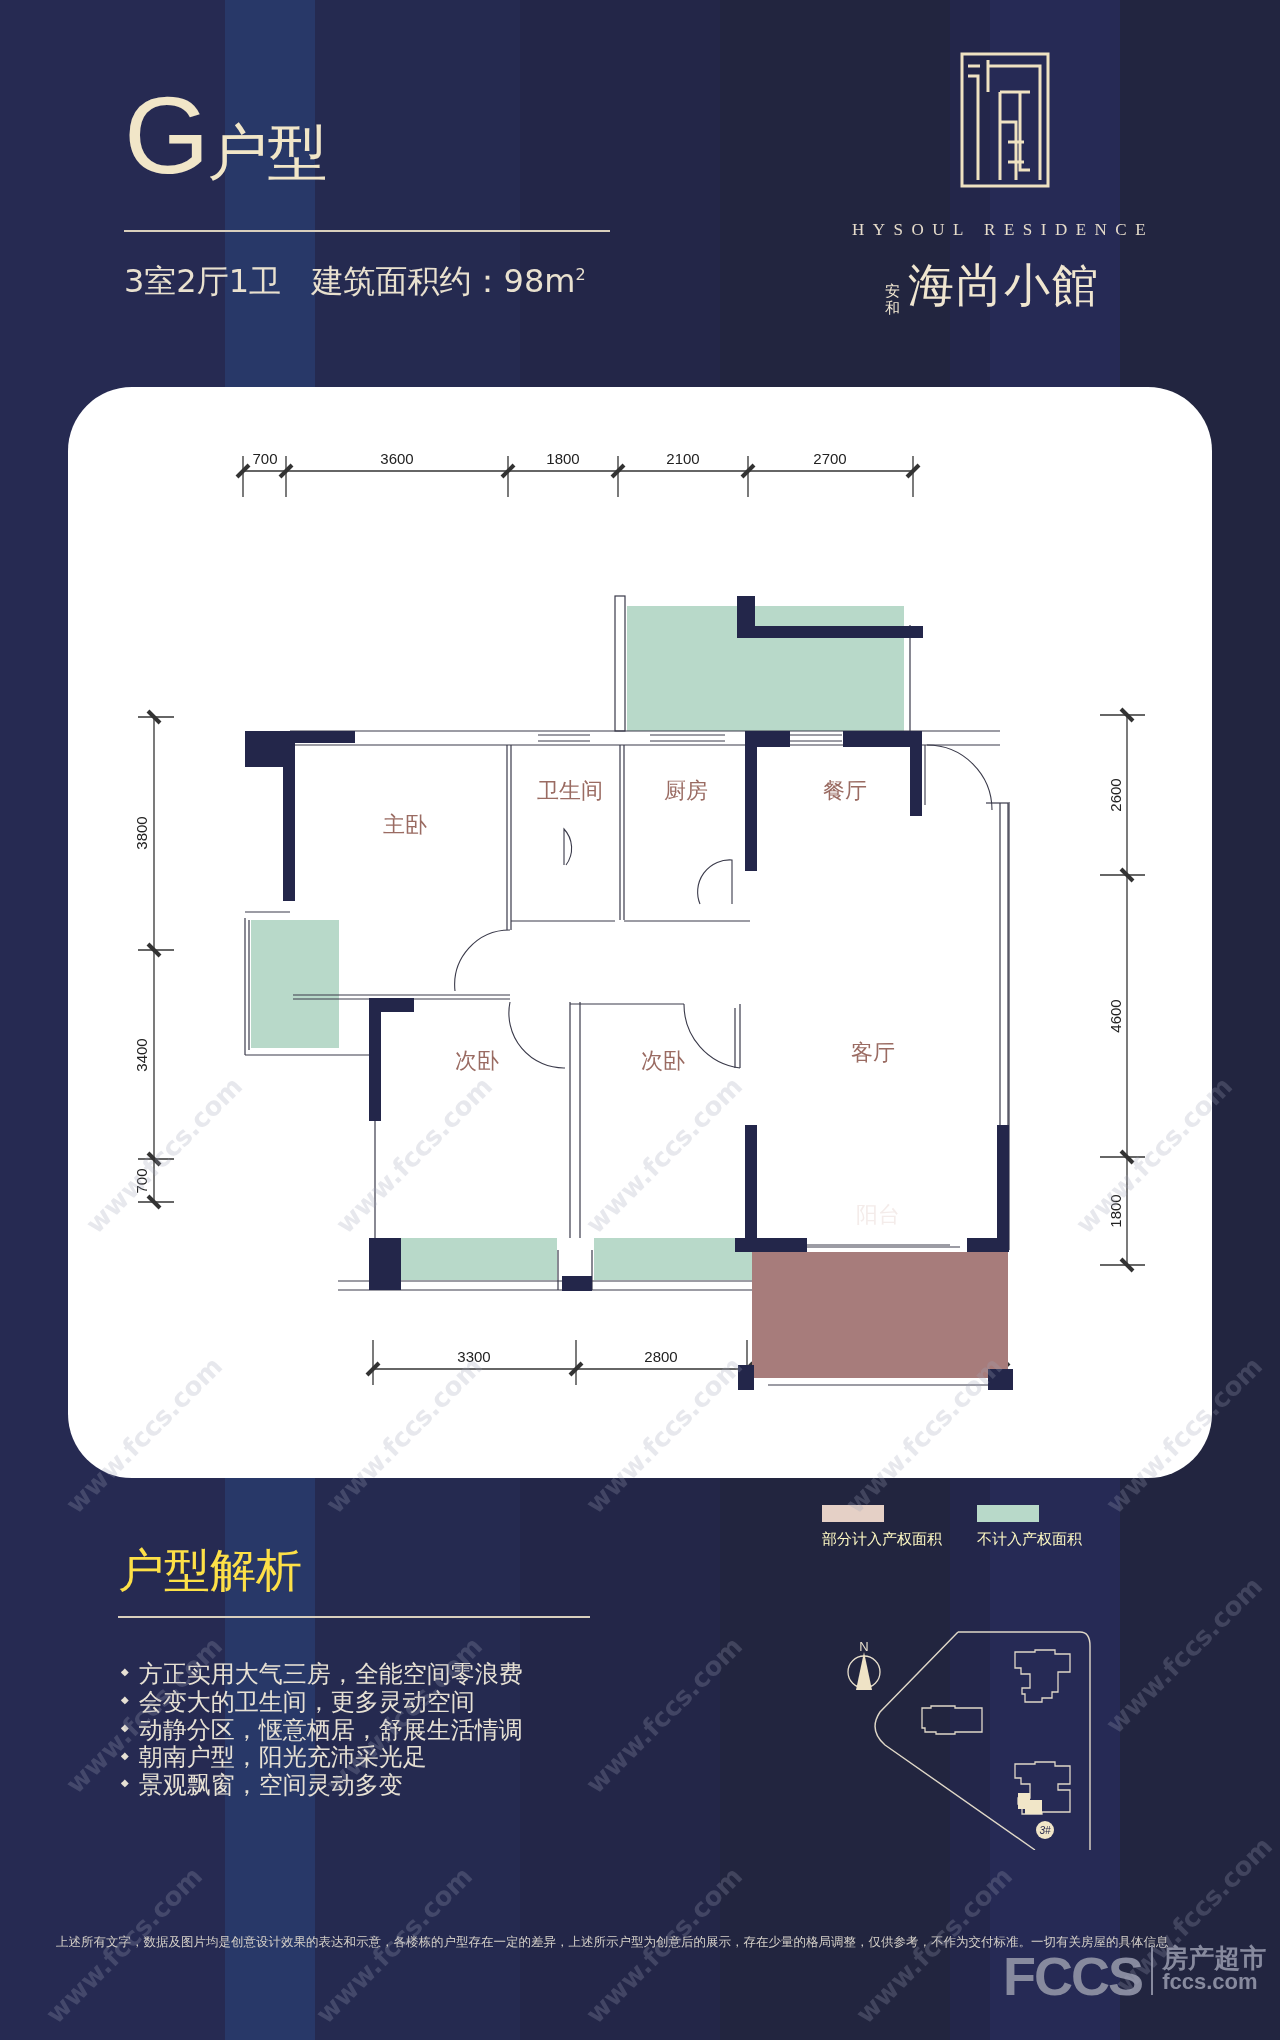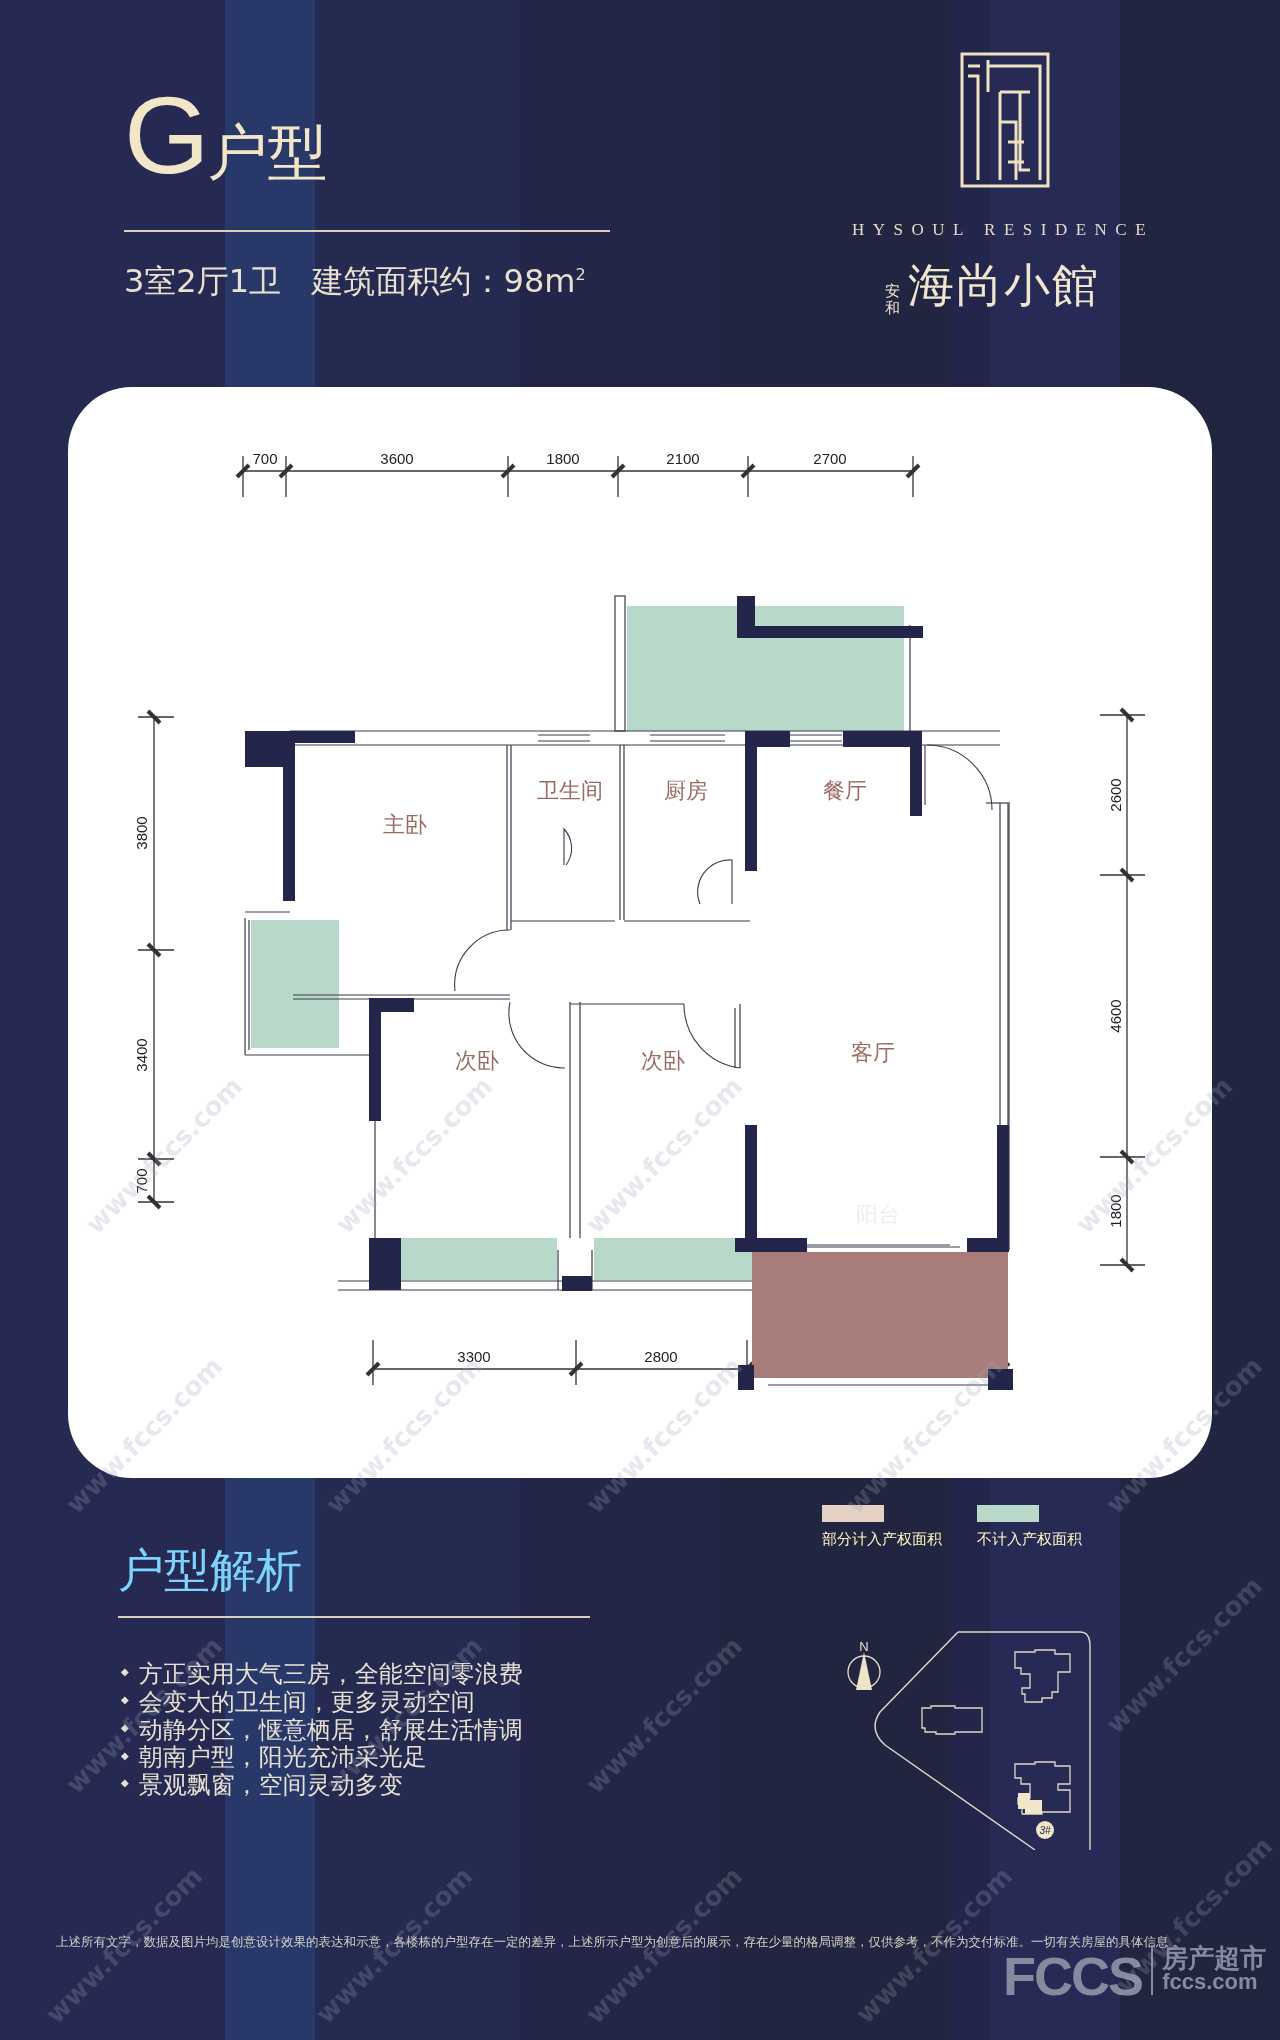--- a/index.html
+++ b/index.html
@@ -17,21 +17,21 @@
   .brand-en { position:absolute; left:852px; top:220px; font-family:"Liberation Serif", serif;
               font-size:17px; letter-spacing:8.5px; color:#e6dccb; }
   .brand-cn { position:absolute; left:885px; top:255px; color:#f0e6d0; white-space:nowrap; }
   .brand-cn .small { display:inline-block; font-size:15px; line-height:17px; width:18px; vertical-align:bottom; }
   .brand-cn .big { font-size:46px; letter-spacing:2px;text-align:center; }
   .card { position:absolute; left:68px; top:387px; width:1144px; height:1091px; background:#fff;
           border-radius:64px; }
   .plan { position:absolute; left:0; top:0; }
   .legend { position:absolute; top:1505px; font-size:15px; color:#fef9c3; }
   .legend .sw { width:62px; height:17px; margin-bottom:8px; }
-  .analysis-title { position:absolute; left:118px; top:1540px; font-size:46px; color:#7dd3fc; }
+  .analysis-title { position:absolute; left:118px; top:1540px; font-size:46px; color:#fde047; }
   .bullets { position:absolute; left:120px; top:1660px; list-style:none; margin:1px; padding:0; }
   .bullets li { font-size:24px; color:#e7e1d4; line-height:27.5px; white-space:nowrap; }
   .bullets li::before { content:"◆"; font-size:10px; margin-right:10px; vertical-align:middle; position:relative; top:-3px; color:#e7e1d4; }
   .siteplan { position:absolute; left:830px; top:1590px; }
   .disclaimer { position:absolute; left:56px; top:1928px; font-size:12.5px; color:#d5d0c8; line-height:28px; white-space:nowrap; }
   .fccs { position:absolute; left:956px; top:1945px; color:#878a9e; }
   .watermark { position:absolute; color:rgba(160,165,185,0.25); font-size:26px; font-weight:bold;
                transform:rotate(-45deg); white-space:nowrap; pointer-events:none; font-family:"DejaVu Sans", sans-serif; }
 </style>
 </head>

